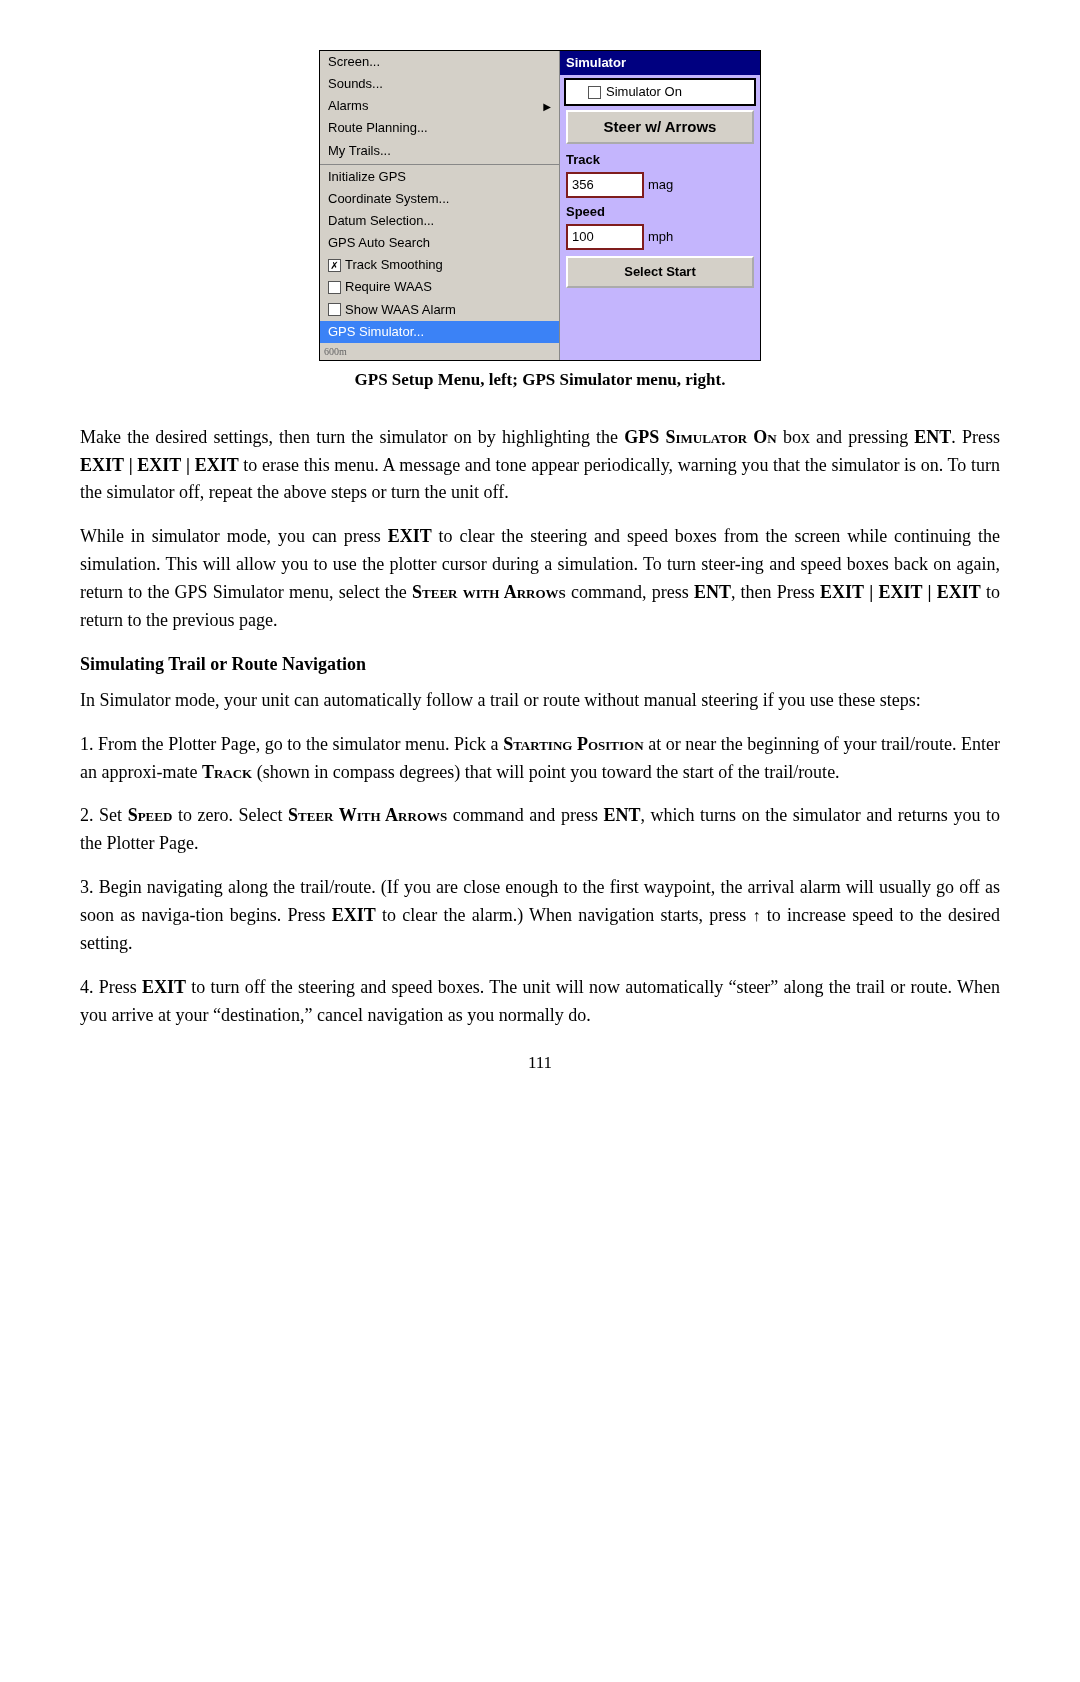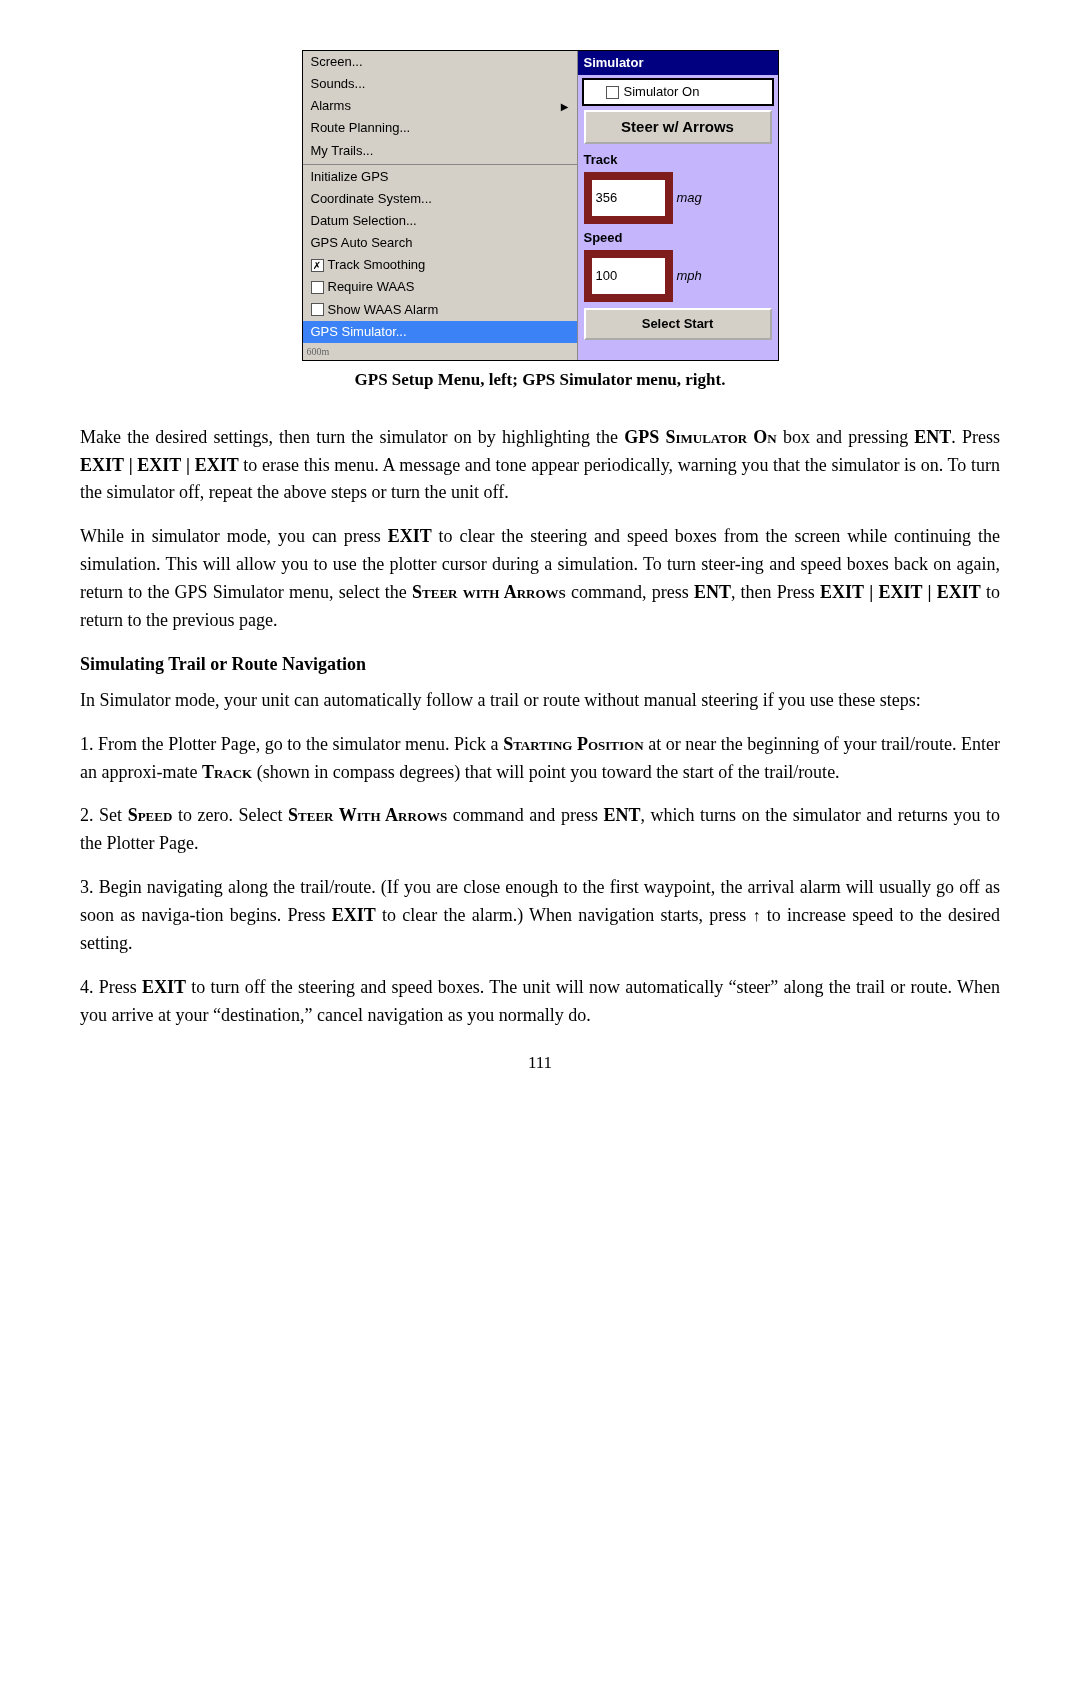--- a/index.html
+++ b/index.html
@@ -24,21 +24,21 @@
 
     .menus-container {
       display: flex;
       flex-direction: row;
       gap: 0px;
       border: 1px solid #000;
     }
 
     
     .gps-setup-menu {
-      width: 275px;
+      width: 240px;
       background: #d4d0c8;
       border-right: 1px solid #888;
       font-family: Arial, sans-serif;
       font-size: 13px;
     }
 
     .menu-item {
       padding: 1px 8px;
       cursor: default;
       white-space: nowrap;
@@ -144,30 +144,29 @@
 
     .sim-input-row {
       display: flex;
       align-items: center;
       margin: 2px 6px;
       gap: 4px;
     }
 
     .sim-input {
       background: #fff;
-      border: 8px solid #7f1d1d;
-      padding: 8px 4px;
-      font-size: 13px;
-      width: 89px;
+      border: 2px solid #7f1d1d;
+      padding: 1px 4px;
+      font-size: 13px;
+      width: 78px;
       font-family: Arial, sans-serif;
     }
 
     .sim-unit {
       font-size: 13px;
-      font-style: italic;
     }
 
     .sim-select-start {
       display: block;
       text-align: center;
       background: #d4d0c8;
       border: 2px outset #fff;
       padding: 4px 10px;
       margin: 6px 6px 4px 6px;
       font-family: Arial, sans-serif;

